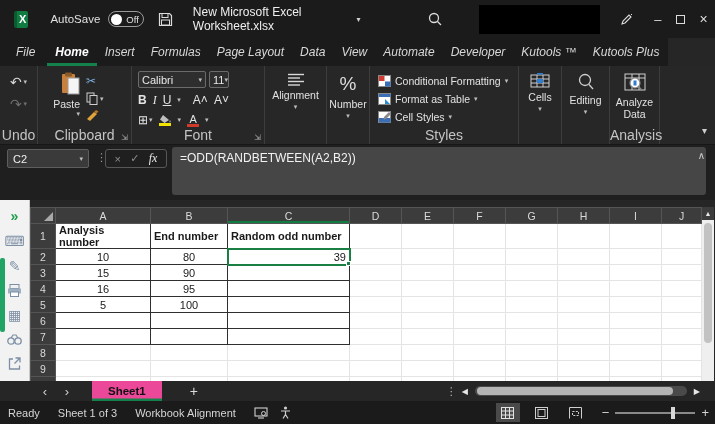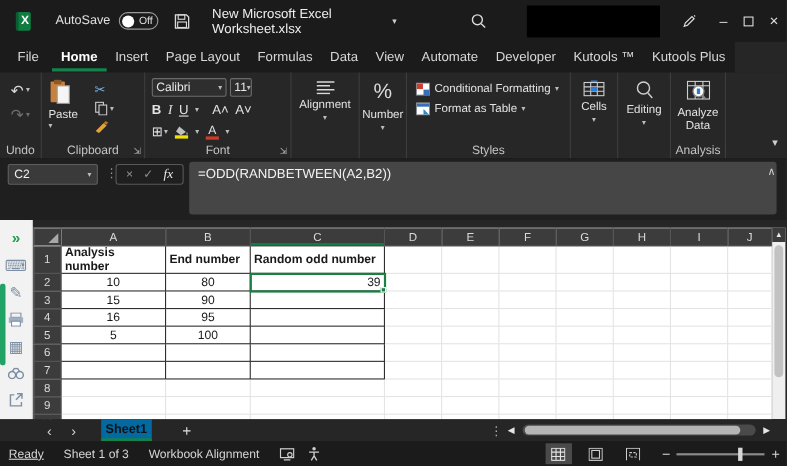--- a/index.html
+++ b/index.html
@@ -21,40 +21,40 @@
   .title-chev { font-size:8px; color:#cfcfcf; margin-left:6px; }
   #search-ic { margin-left:66px; }
   #redacted { margin-left:36px; width:148px; height:29px; background:#000; }
   .tb-btn { width:28px; height:30px; display:flex; align-items:center; justify-content:center; color:#dcdcdc; }
   #pen-ic { margin-left:16px; }
   #min-btn { margin-left:8px; font-size:13px; }
   .max-box { width:9px; height:9px; border:1px solid #dcdcdc; }
   #close-btn { font-size:14px; }
 
   
-  #tabrow { left:0; top:38px; width:668px; height:28px; background:#1b1b1b; display:flex; align-items:flex-start; }
+  #tabrow { left:0; top:38px; width:668px; height:28px; background:#1b1b1b; display:flex; align-items:flex-end;font-style:italic; }
   .rtab { font-size:12px; color:#d8d8d8; padding:6px 8px 7px 8px; white-space:nowrap; }
   .rtab.first { margin-left:8px; padding-right:12px; }
   .rtab.active { color:#fff; font-weight:bold; box-shadow:inset 0 -3px 0 #15814b; }
 
   
   #ribbon { left:0; top:66px; width:715px; height:79px; background:#272727; border-bottom:1px solid #171717; display:flex; }
   .rgroup { position:relative; height:100%; border-right:1px solid #3d3d3d; flex-shrink:0; }
-  .glabel { position:absolute; bottom:1px; left:0; width:100%; text-align:center; font-size:11px; color:#c4c4c4; }
+  .glabel { position:absolute; bottom:1px; left:0; width:100%; text-align:center; font-size:14px; color:#c4c4c4; }
   .launcher { position:absolute; bottom:2px; right:3px; font-size:8px; color:#b5b5b5; }
   .mini { font-size:7px; color:#bdbdbd; }
   .glyph { font-size:14px; color:#d8d8d8; }
   .dim .glyph { color:#6f6f6f; }
   .icon-btn { display:flex; align-items:center; gap:2px; justify-content:center; }
 
   #g-undo { width:38px; }
   #g-undo .undo-col { display:flex; flex-direction:column; gap:6px; padding-top:8px; align-items:center; }
 
   #g-clip { width:94px; display:flex; padding:6px 2px 0 6px; gap:6px; }
-  .paste-col { display:flex; flex-direction:column; align-items:flex-start; width:36px; }
+  .paste-col { display:flex; flex-direction:column; align-items:flex-end; width:36px; }
   .paste-col .plabel { font-size:10.5px; color:#e2e2e2; margin-top:2px; }
   .clip-col { display:flex; flex-direction:column; gap:4px; padding-top:2px; }
 
   #g-font { width:133px; padding:5px 4px 0 6px; }
   .combo { display:flex; align-items:center; justify-content:space-between; border:1px solid #6b6b6b; border-radius:2px; background:#2e2e2e; height:17px; padding:0 3px; font-size:11px; color:#e8e8e8; }
   .font-row1 { display:flex; gap:3px; }
   .font-row { display:flex; align-items:center; gap:6px; margin-top:4px; height:16px; }
   .fbtn { font-size:12px; color:#e3e3e3; display:flex; align-items:center; gap:1px; }
   .fbtn.b { font-weight:bold; } .fbtn.i { font-style:italic; font-family:"Liberation Serif",serif; } .fbtn.u { text-decoration:underline; }
   .colorbar { display:inline-block; width:12px; height:3px; margin-top:-2px; }
@@ -104,32 +104,32 @@
   #c2cell .handle { position:absolute; right:-2px; bottom:-2px; width:5px; height:5px; background:#1a7f43; border:1px solid #fff; }
 
   
   #vscroll { left:702px; top:207px; width:12px; height:174px; background:#efefef; display:flex; flex-direction:column; align-items:center; }
   #vscroll .vup { width:12px; height:13px; background:#3c3c3c; color:#e8e8e8; font-size:7px; display:flex; align-items:center; justify-content:center; }
   #vscroll .vthumb { width:8px; height:120px; background:#c2c2c2; border-radius:4px; margin-top:3px; }
 
   
   #sheetbar { left:0; top:381px; width:715px; height:20px; background:#262626; display:flex; align-items:center; }
   .nav-ar { color:#cfcfcf; font-size:13px; width:22px; text-align:center; }
-  #sheet-tab { margin-left:14px; background:#0369a1; color:#111; font-size:11.5px; font-weight:bold; height:20px; padding:0 4px; display:flex; align-items:center; box-shadow:inset 0 -2.5px 0 #15814b; }
+  #sheet-tab { margin-left:14px; background:#ec4899; color:#111; font-size:11.5px; font-weight:bold; height:20px; padding:0 16px; display:flex; align-items:center; box-shadow:inset 0 -2.5px 0 #15814b; }
   #add-sheet { color:#dcdcdc; font-size:14px; margin-left:28px; }
   #hdots { margin-left:auto; color:#b9b9b9; font-size:11px; }
   .h-ar { color:#e6e6e6; font-size:8px; padding:0 5px; }
   #htrack { width:212px; height:10px; background:#4a4a4a; border-radius:5px; margin:0 2px; display:flex; align-items:center; }
   #hthumb { width:196px; height:8px; background:#b5b5b5; border-radius:4px; margin-left:2px; }
   #hspacer { width:10px; }
 
   
   #statusbar { left:0; top:401px; width:715px; height:23px; background:#1b1b1b; display:flex; align-items:center; font-size:11px; color:#d5d5d5; }
   #statusbar .sitem { margin-left:18px; white-space:nowrap; }
-  #statusbar .sitem.first { margin-left:8px;text-decoration:underline; }
+  #statusbar .sitem.first { margin-left:8px; }
   .view-btn { width:24px; height:19px; display:flex; align-items:center; justify-content:center; }
   .view-btn.active { background:#4a4a4a; }
   #zoom-minus { margin-left:14px; font-size:13px; color:#d5d5d5; }
   #zoom-track { width:80px; height:2px; background:#8a8a8a; margin:0 6px; position:relative; }
   #zoom-handle { position:absolute; left:56px; top:-5px; width:4px; height:12px; background:#d8d8d8; }
   #zoom-plus { font-size:13px; color:#d5d5d5; margin-right:6px; }
   #view-btns { margin-left:auto; display:flex; gap:10px; }
   svg { display:block; }
 </style>
 </head>
@@ -170,22 +170,22 @@
   <span class="tb-btn">
       <span class="max-box"></span>
     </span>
   <span class="tb-btn" id="close-btn">×</span>
 </div>
 
 <div id="tabrow" class="abs">
   <span class="rtab first">File</span>
   <span class="rtab active">Home</span>
   <span class="rtab">Insert</span>
+  <span class="rtab">Formulas</span>
   <span class="rtab">Page Layout</span>
-  <span class="rtab">Formulas</span>
   <span class="rtab">Data</span>
   <span class="rtab">View</span>
   <span class="rtab">Automate</span>
   <span class="rtab">Developer</span>
   <span class="rtab">Kutools ™</span>
   <span class="rtab">Kutools Plus</span>
 
 </div>
 
 <div id="ribbon" class="abs">
@@ -307,20 +307,29 @@
       <span>Conditional Formatting</span>
         <span class="mini">▾</span>
     </div>
     <div class="style-row">
       <svg width="13" height="12" viewBox="0 0 13 12">
           <rect x="0.5" y="0.5" width="12" height="11" fill="#fff" stroke="#888"></rect>
           <rect x="1" y="1" width="11.5" height="3" fill="#3a6fb8"></rect>
           <path d="M7 6l5 5h-5z" fill="#2d8bc9"></path>
         </svg>
       <span>Format as Table</span>
+        <span class="mini">▾</span>
+    </div>
+    <div class="style-row">
+      <svg width="13" height="12" viewBox="0 0 13 12">
+          <rect x="0.5" y="0.5" width="12" height="11" fill="#fff" stroke="#888"></rect>
+          <rect x="1" y="7" width="11.5" height="4.5" fill="#3a6fb8"></rect>
+          <path d="M11 1l2 2-5 5-2.5.5L6 6z" fill="#8a8a8a"></path>
+        </svg>
+      <span>Cell Styles</span>
         <span class="mini">▾</span>
     </div>
     <div class="glabel">Styles</div>
   </div>
 
   <div class="rgroup bigbtn" id="g-cells">
     <svg width="20" height="15" viewBox="0 0 20 15">
         <rect x="1" y="2" width="18" height="12" fill="none" stroke="#cfcfcf"></rect>
         <line x1="1" y1="6" x2="19" y2="6" stroke="#cfcfcf"></line>
         <line x1="1" y1="10" x2="19" y2="10" stroke="#cfcfcf"></line>

